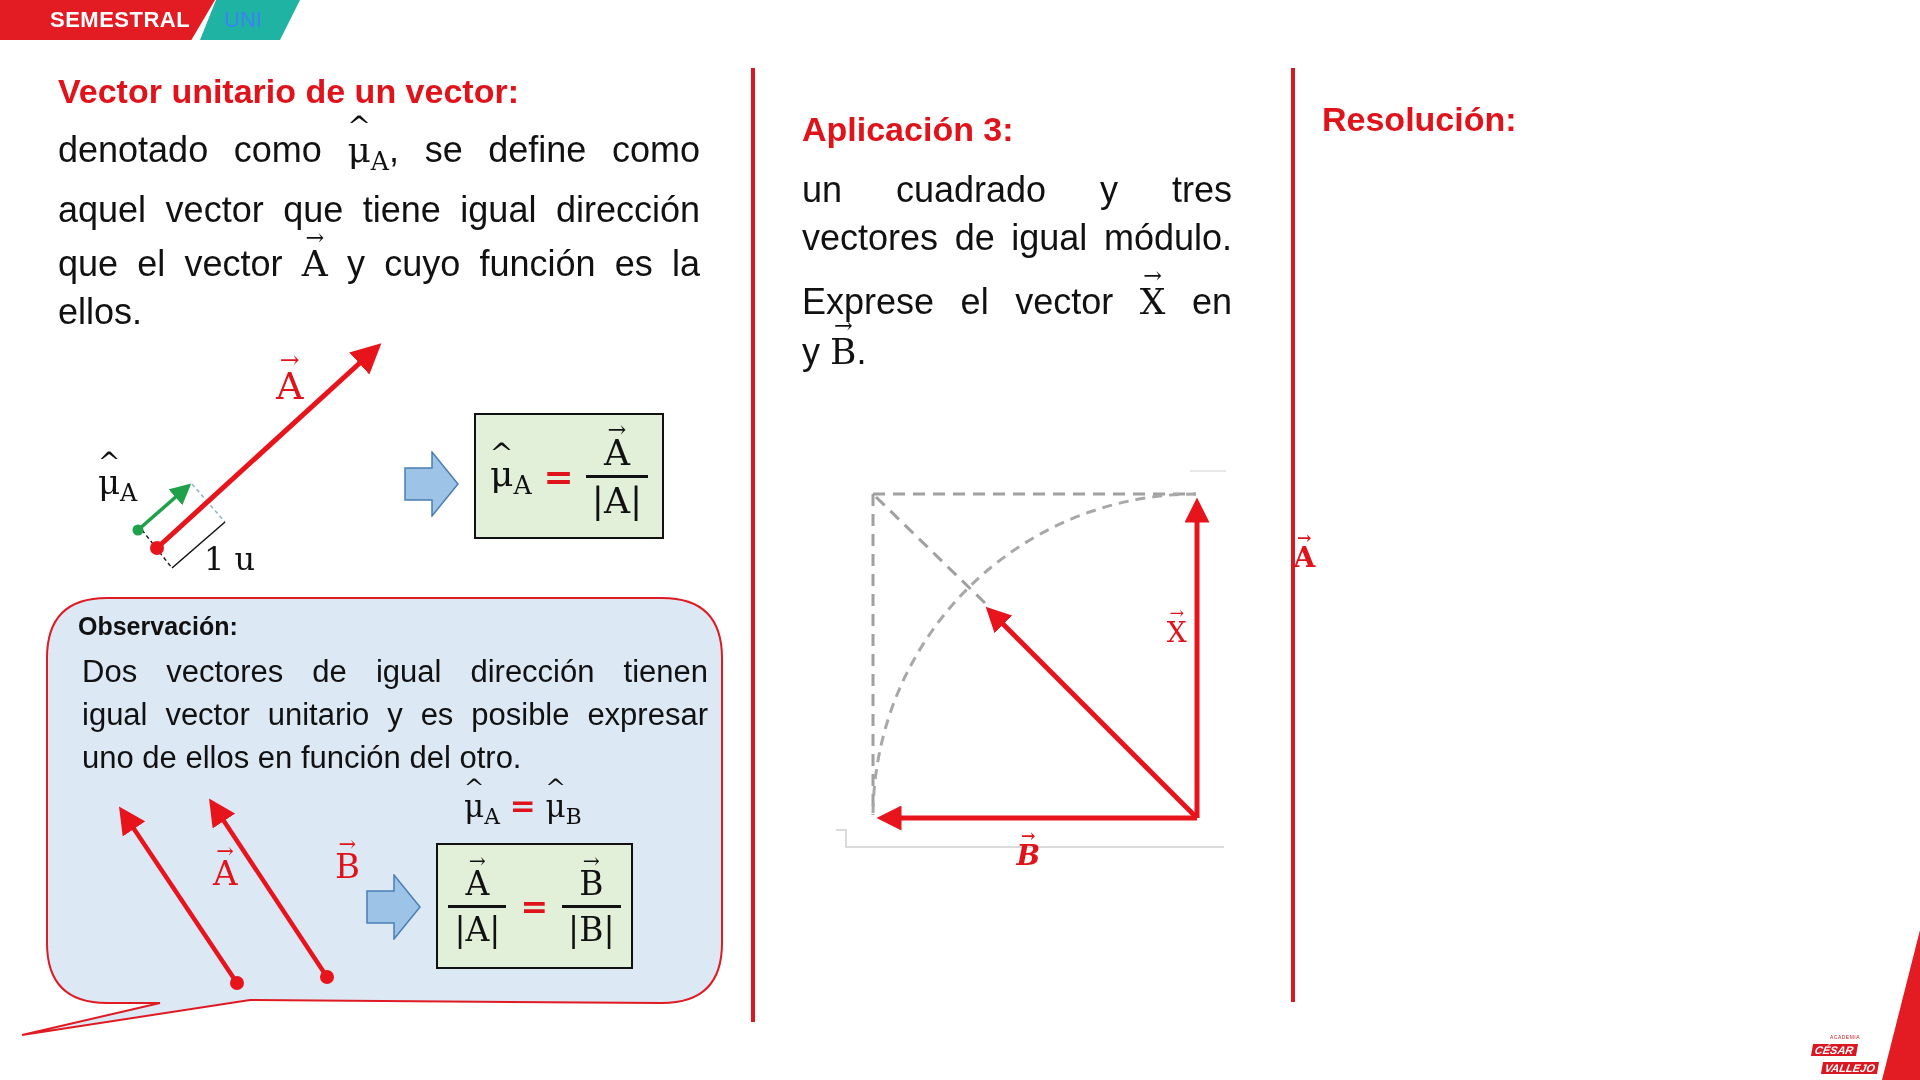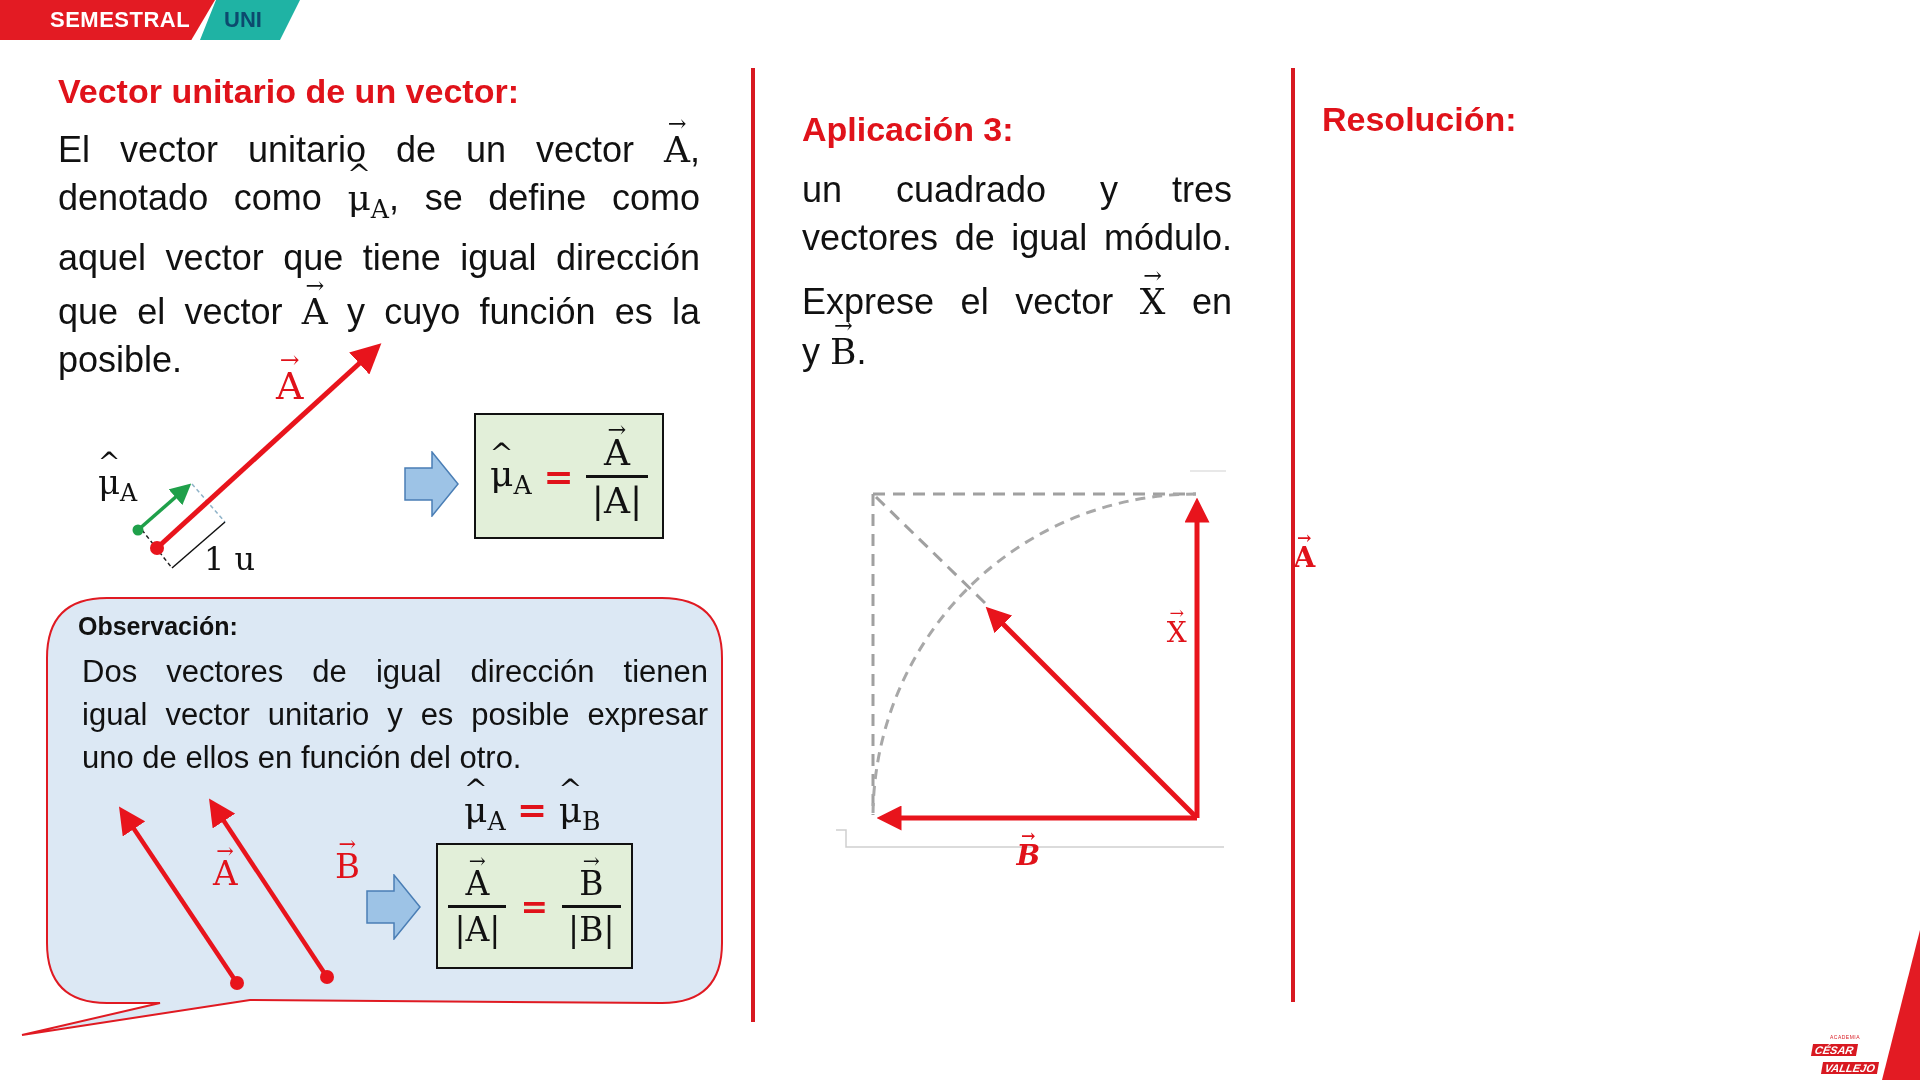--- a/index.html
+++ b/index.html
@@ -13,21 +13,21 @@
   .hat::before { content:"^"; position:absolute; left:50%; transform:translateX(-50%); top:-0.48em; font-size:0.8em; line-height:1; }
   sub { font-size:0.7em; vertical-align:-0.3em; }
 
   
   .badge { left:0; top:0; height:40px; width:300px; }
   .badge .red { position:absolute; left:0; top:0; height:40px; width:215px; background:#e31b23;
                 clip-path:polygon(0 0,100% 0,89% 100%,0 100%); }
   .badge .teal { position:absolute; left:200px; top:0; height:40px; width:100px; background:#1fb3a4;
                  clip-path:polygon(16% 0,100% 0,80% 100%,0 100%); }
   .badge .t1 { position:absolute; left:50px; top:7px; font-weight:bold; color:#fff; font-size:22px; letter-spacing:0.5px; }
-  .badge .t2 { position:absolute; left:224px; top:7px; font-weight:bold; color:#0c4a6e; font-size:22px; }
+  .badge .t2 { position:absolute; left:224px; top:7px; font-weight:normal; color:#3b82f6; font-size:22px; }
 
   .divider { width:4px; background:#d81921; }
   .h-red { color:#e0121a; font-weight:bold; font-size:34px; }
 
   .para { font-size:36px; line-height:48px; text-align:justify; text-align-last:left; }
 
   .formula-box { background:#e2efd9; border:2.5px solid #111; box-sizing:border-box; }
   .frac { display:inline-flex; flex-direction:column; align-items:center; vertical-align:middle; }
   .frac .num { padding:0 6px 2px 6px; }
   .frac .den { border-top:3px solid #111; padding:2px 6px 0 6px; }
@@ -52,25 +52,24 @@
 </div>
 
 
 <div class="abs divider" style="left:751px; top:68px; height:954px;"></div>
 <div class="abs divider" style="left:1291px; top:68px; height:934px;"></div>
 
 
 <div class="abs h-red" style="left:58px; top:72px;">Vector unitario de un vector:</div>
 
 <div class="abs para" style="left:58px; top:126px; width:642px;">
-  <div style="text-align:justify; text-align-last:justify;"><span>El vector unitario de un vector </span><span class="math vec">A</span><span>,</span></div>
   <div style="text-align:justify; text-align-last:justify;"><span>denotado como </span><span class="math"><span class="hat">μ</span><sub>A</sub></span><span>, se define como</span></div>
   <div style="text-align:justify; text-align-last:justify;">aquel vector que tiene igual dirección</div>
   <div style="text-align:justify; text-align-last:justify; margin-top:6px;"><span>que el vector </span><span class="math vec">A</span><span> y cuyo función es la</span></div>
-  <div>posible.</div>
+  <div>ellos.</div>
 </div>
 
 
 <svg class="abs" style="left:0; top:0;" width="760" height="600">
   <defs>
     <marker id="arrRed" markerWidth="6" markerHeight="6" refX="4" refY="3" orient="auto" markerUnits="strokeWidth">
       <path d="M0,0 L6,3 L0,6 Z" fill="#e8141c"></path>
     </marker>
     <marker id="arrGreen" markerWidth="6" markerHeight="6" refX="4" refY="3" orient="auto" markerUnits="strokeWidth">
       <path d="M0,0 L6,3 L0,6 Z" fill="#1fa04a"></path>
@@ -124,21 +123,21 @@
     </marker>
   </defs>
   <line x1="237" y1="983" x2="124" y2="814" stroke="#e8141c" stroke-width="4.5" marker-end="url(#arrRed2)"></line>
   <circle cx="237" cy="983" r="7" fill="#e8141c"></circle>
   <line x1="327" y1="977" x2="214" y2="806" stroke="#e8141c" stroke-width="4.5" marker-end="url(#arrRed2)"></line>
   <circle cx="327" cy="977" r="7" fill="#e8141c"></circle>
 </svg>
 <div class="abs math vec" style="left:181px; top:850px; font-size:34px; color:#e0121a;">A</div>
 <div class="abs math vec" style="left:274px; top:843px; font-size:34px; color:#e0121a;">B</div>
 
-<div class="abs math" style="left:464px; top:788px; font-size:36px;">
+<div class="abs math" style="left:464px; top:788px; font-size:31px;">
   <span class="hat">μ</span><sub>A</sub>
   <span class="eq">=</span>
   <span class="hat">μ</span><sub>B</sub>
 </div>
 
 <svg class="abs" style="left:366px; top:874px;" width="56" height="66">
   <path d="M1,17 L28,17 L28,1 L54,33 L28,65 L28,49 L1,49 Z" fill="#9dc3e6" stroke="#4a7eb5" stroke-width="1.5"></path>
 </svg>
 
 <div class="abs formula-box math" style="left:436px; top:843px; width:197px; height:126px; font-size:33px; display:flex; align-items:center; justify-content:center; gap:14px;">

